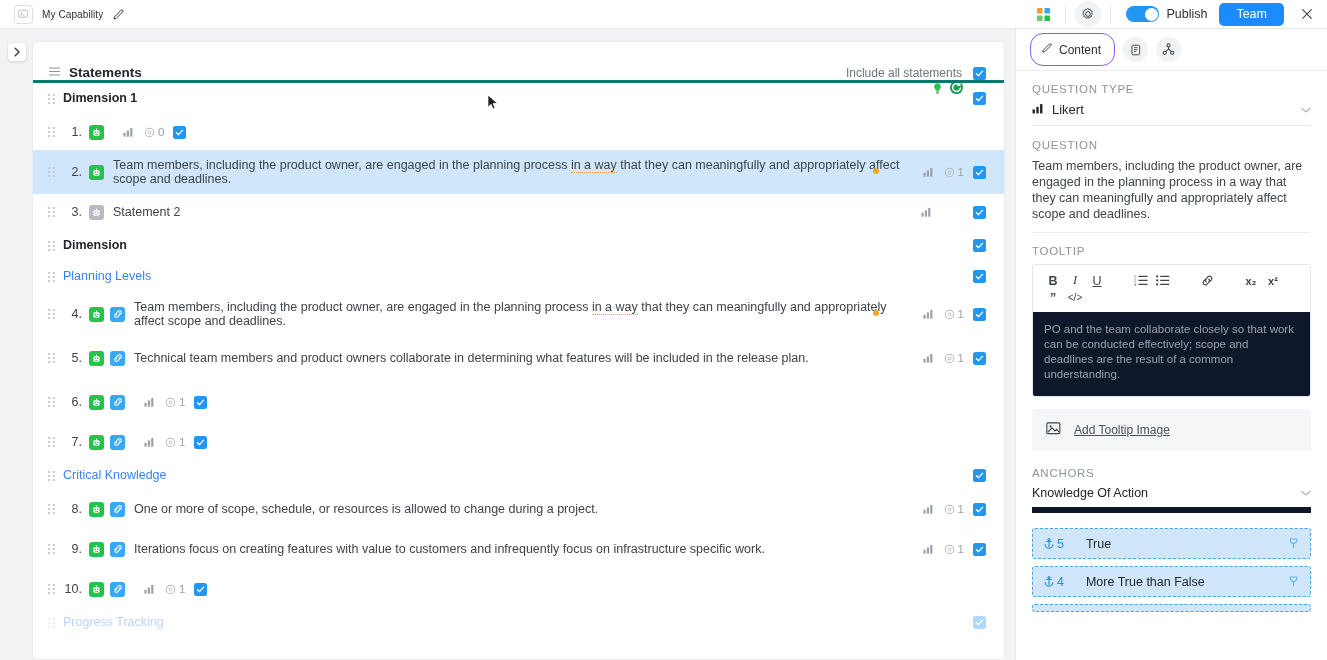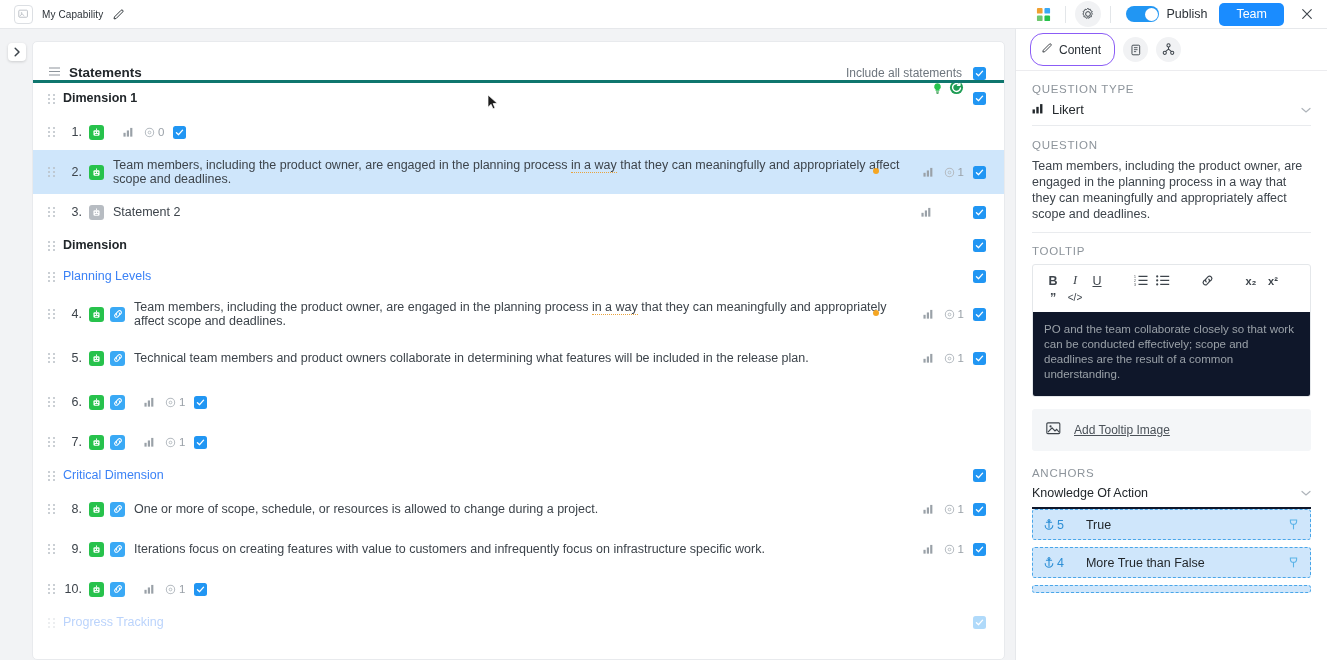--- a/index.html
+++ b/index.html
@@ -88,21 +88,21 @@
   .editor{ border:1px solid #e4e7ea; border-radius:3px; overflow:hidden; margin-bottom:12px;}
   .ed-tools{ padding:7px 9px 6px 9px; display:flex; flex-wrap:wrap; gap:0; align-items:center;}
   .ed-tools span{ font-size:12.5px; color:#3d444b; display:inline-flex; align-items:center;
      justify-content:center; min-width:22px; height:17px;}
   .ed-gap{ width:11px; }
   .ed-body{ background:#0f172a; padding:10px 11px 14px 11px; font-size:11.5px; color:#9aa1a8; line-height:15px;}
   .tooltip-img{ background:#f4f6f8; border-radius:3px; height:42px; display:flex; align-items:center;
     gap:13px; padding:0 14px; margin-bottom:16px;}
   .tooltip-img a{ font-size:12px; color:#4a5158; text-decoration:underline;}
   .anchor-sel{ font-size:12.5px; color:#22272b; display:flex; align-items:center;
-    border-bottom:2px solid #0f172a; padding-bottom:7px; margin-bottom:0;}
+    border-bottom:6px solid #0f172a; padding-bottom:7px; margin-bottom:15px;}
   .anchor-sel .chev{ margin-left:auto; color:#aeb4ba;}
   .anchor{ background:#cfe6fb; border:1px dashed #49a6e9; border-radius:3px; height:31px;
     display:flex; align-items:center; padding:0 11px; margin-bottom:7px;}
   .anchor .av{ color:#2d8fd6; font-size:12.5px; display:flex; align-items:center; gap:3px;}
   .anchor .atxt{ font-size:12.5px; color:#22272b; margin-left:22px;}
   .anchor .pin{ margin-left:auto;}
   .cursor{ position:absolute; left:487px; top:65px; z-index:20; pointer-events:none;}
 </style>
 </head>
 <body>
@@ -584,21 +584,21 @@
             <span class="grip">
               <span class="grip-dots">
                 <i></i>
                 <i></i>
                 <i></i>
                 <i></i>
                 <i></i>
                 <i></i>
               </span>
             </span>
-            <span class="row-text group">Critical Dimension</span>
+            <span class="row-text group">Critical Knowledge</span>
             <div class="row-right">
               <span class="cbx">
                 <svg width="9" height="9" viewBox="0 0 10 10">
                   <path d="M1.6 5.2 L4 7.4 L8.4 2.4" fill="none" stroke="#fff" stroke-width="1.5" stroke-linecap="round" stroke-linejoin="round"></path>
                 </svg>
               </span>
             </div>
           </div>
           <div class="row">
             <span class="grip">

